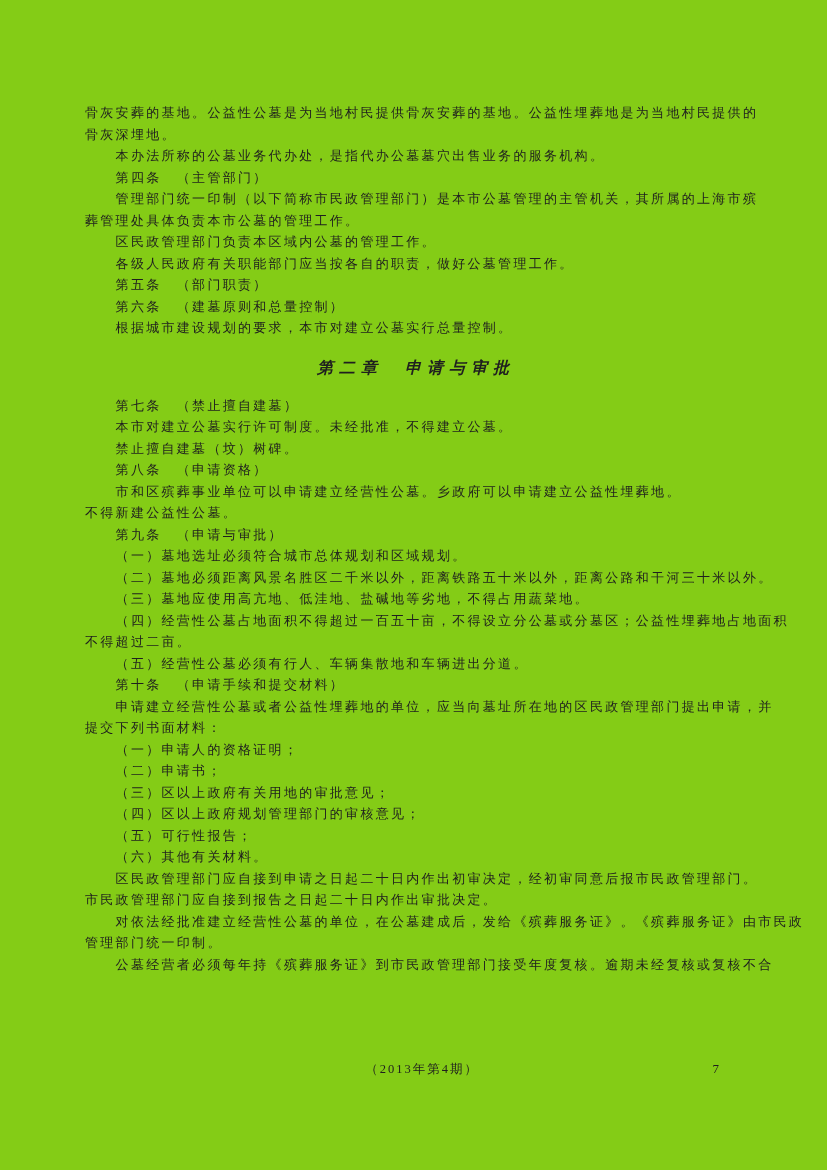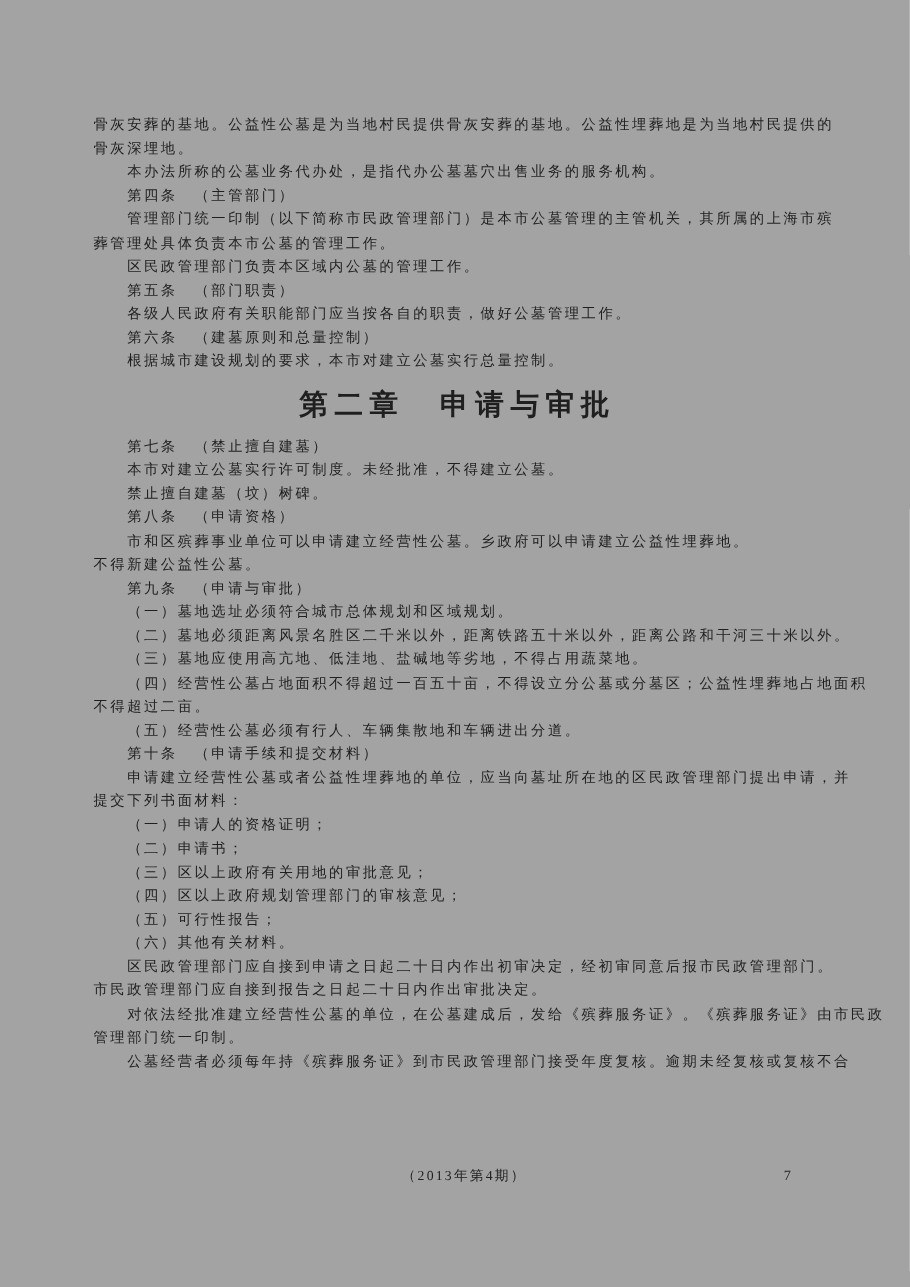--- a/index.html
+++ b/index.html
@@ -13,44 +13,45 @@
     position: relative;
     overflow: hidden;
     font-family: "Liberation Serif", "DejaVu Serif", serif;
     color: #1f1f1f;
   }
   .page {
     position: absolute;
     left: 0; top: 0;
     width: 827px;
     height: 1170px;
-    background: #a3a3a3;
+    background: #84cc16;
   }
   .page-body {
     position: absolute;
     left: 85px;
     top: 102px;
     width: 662px;
   }
   .text-line {
     height: 21.5px;
     line-height: 21.5px;
     font-size: 13px;
     letter-spacing: 2.3px;
     white-space: pre;
   }
   .chapter-heading {
     height: 26px;
     line-height: 26px;
     margin: 16px 0 14px 0;
-    font-size: 26px;
+    font-size: 16px;
     font-weight: bold;
     letter-spacing: 6px;
     text-align: center;
     white-space: pre;
+    font-style: italic;
   }
   .footer {
     position: absolute;
     left: 85px;
     top: 1058px;
     width: 662px;
     height: 22px;
     font-size: 12.5px;
     line-height: 22px;
     letter-spacing: 2px;
@@ -73,22 +74,22 @@
 
 <div class="page">
   <div class="page-body">
       <div class="text-line">骨灰安葬的基地。公益性公墓是为当地村民提供骨灰安葬的基地。公益性埋葬地是为当地村民提供的</div>
       <div class="text-line">骨灰深埋地。</div>
       <div class="text-line">　　本办法所称的公墓业务代办处，是指代办公墓墓穴出售业务的服务机构。</div>
       <div class="text-line">　　第四条　（主管部门）</div>
       <div class="text-line">　　管理部门统一印制（以下简称市民政管理部门）是本市公墓管理的主管机关，其所属的上海市殡</div>
       <div class="text-line">葬管理处具体负责本市公墓的管理工作。</div>
       <div class="text-line">　　区民政管理部门负责本区域内公墓的管理工作。</div>
+      <div class="text-line">　　各级人民政府有关职能部门应当按各自的职责，做好公墓管理工作。</div>
       <div class="text-line">　　第五条　（部门职责）</div>
-      <div class="text-line">　　各级人民政府有关职能部门应当按各自的职责，做好公墓管理工作。</div>
       <div class="text-line">　　第六条　（建墓原则和总量控制）</div>
       <div class="text-line">　　根据城市建设规划的要求，本市对建立公墓实行总量控制。</div>
       <div class="chapter-heading">第二章　申请与审批</div>
       <div class="text-line">　　第七条　（禁止擅自建墓）</div>
       <div class="text-line">　　本市对建立公墓实行许可制度。未经批准，不得建立公墓。</div>
       <div class="text-line">　　禁止擅自建墓（坟）树碑。</div>
       <div class="text-line">　　第八条　（申请资格）</div>
       <div class="text-line">　　市和区殡葬事业单位可以申请建立经营性公墓。乡政府可以申请建立公益性埋葬地。</div>
       <div class="text-line">不得新建公益性公墓。</div>
       <div class="text-line">　　第九条　（申请与审批）</div>

